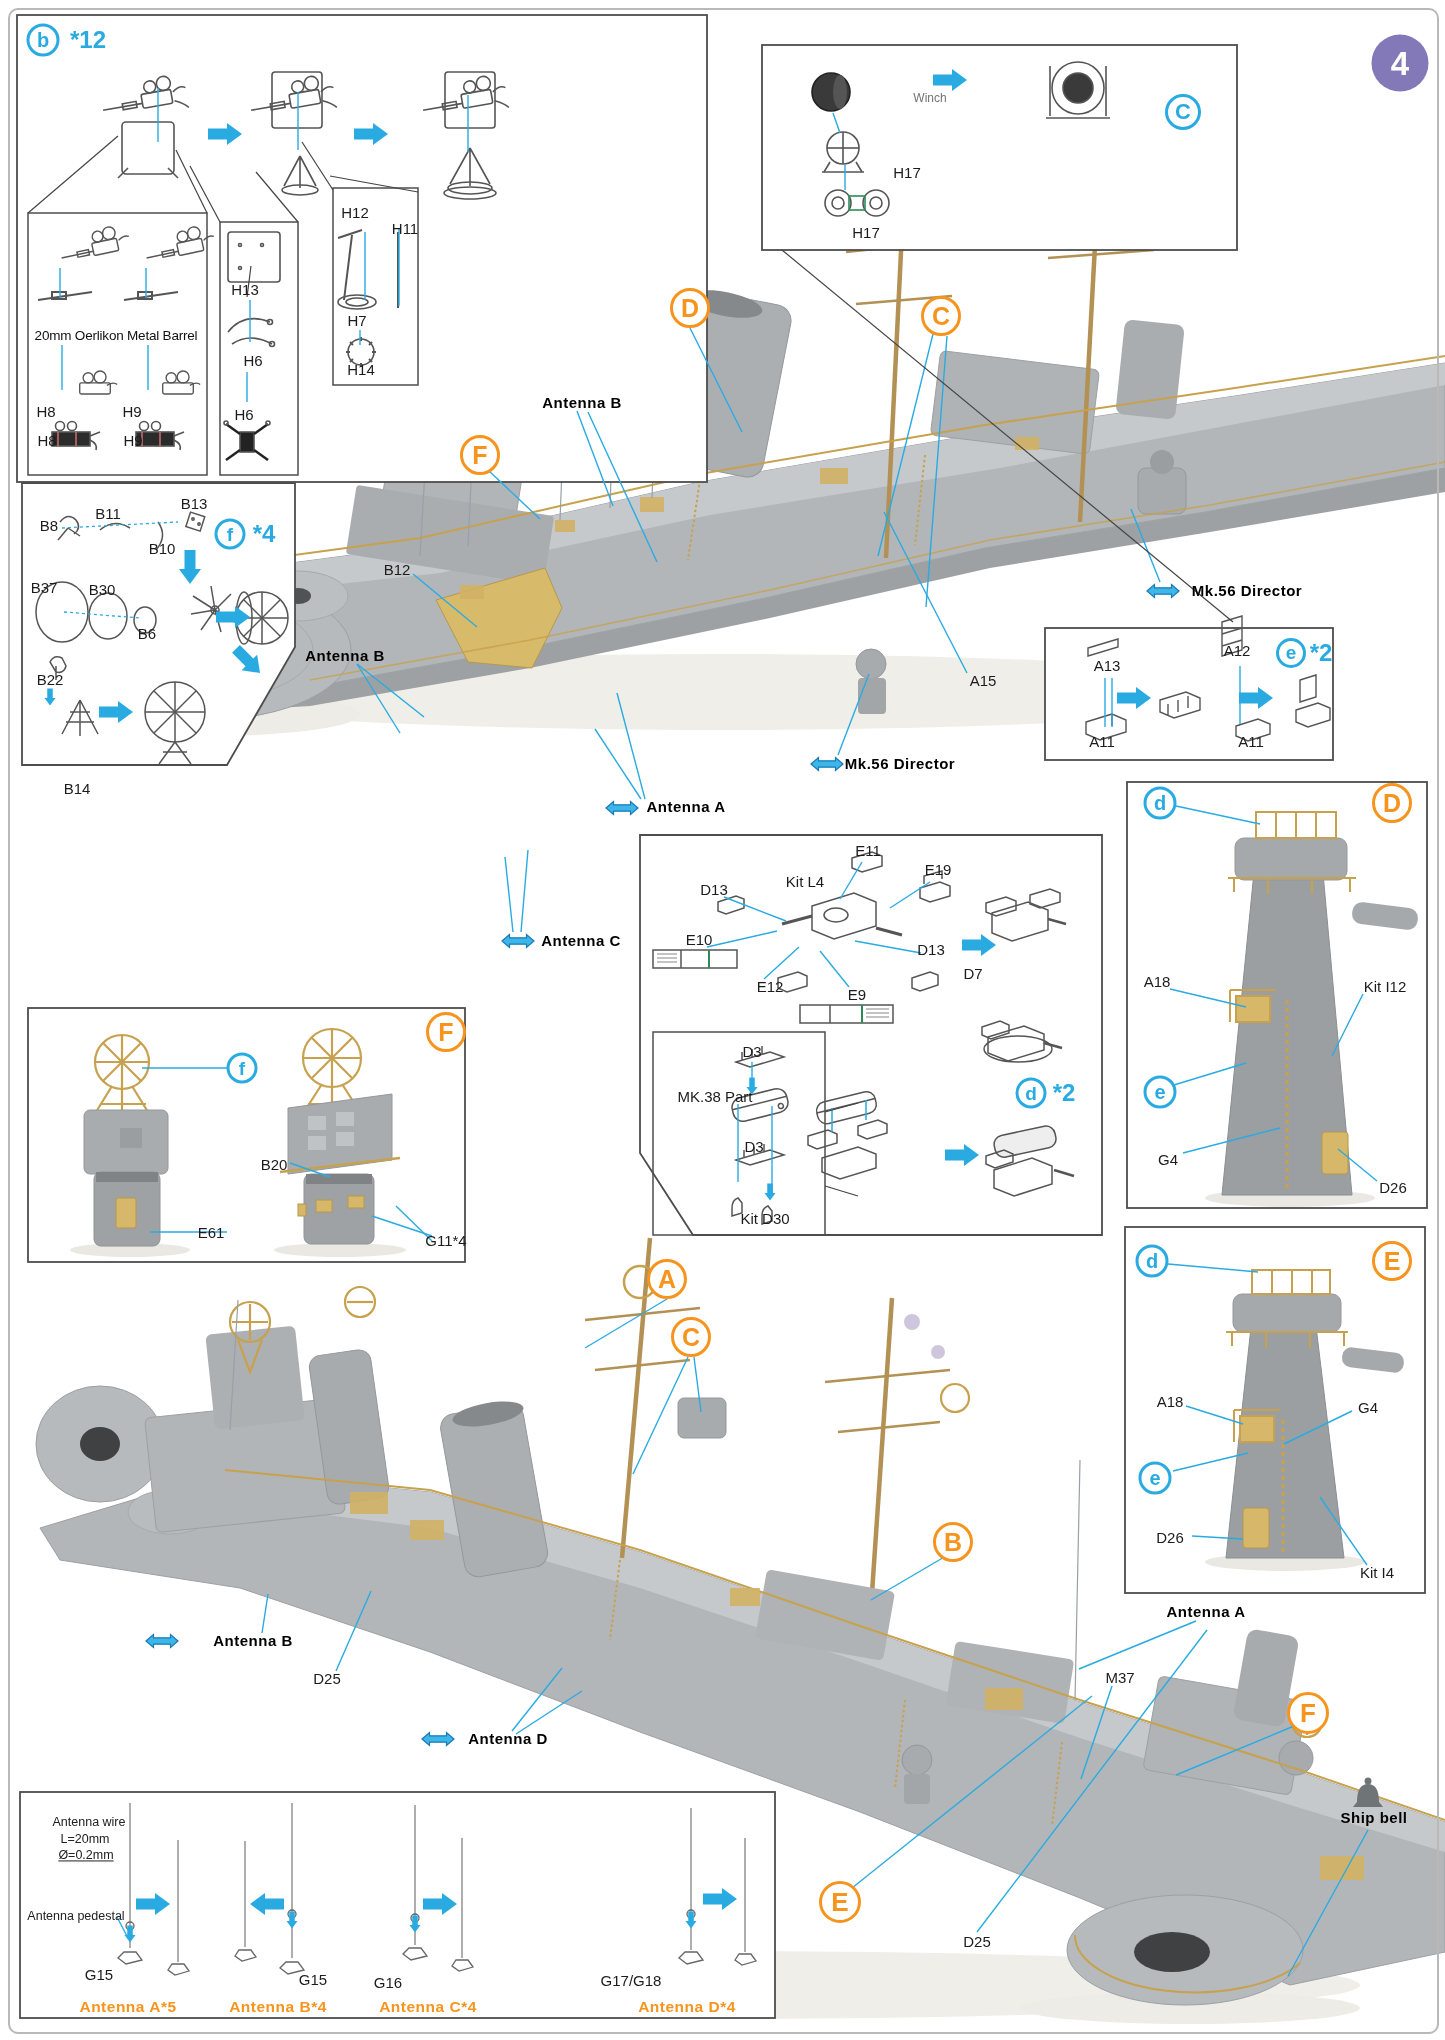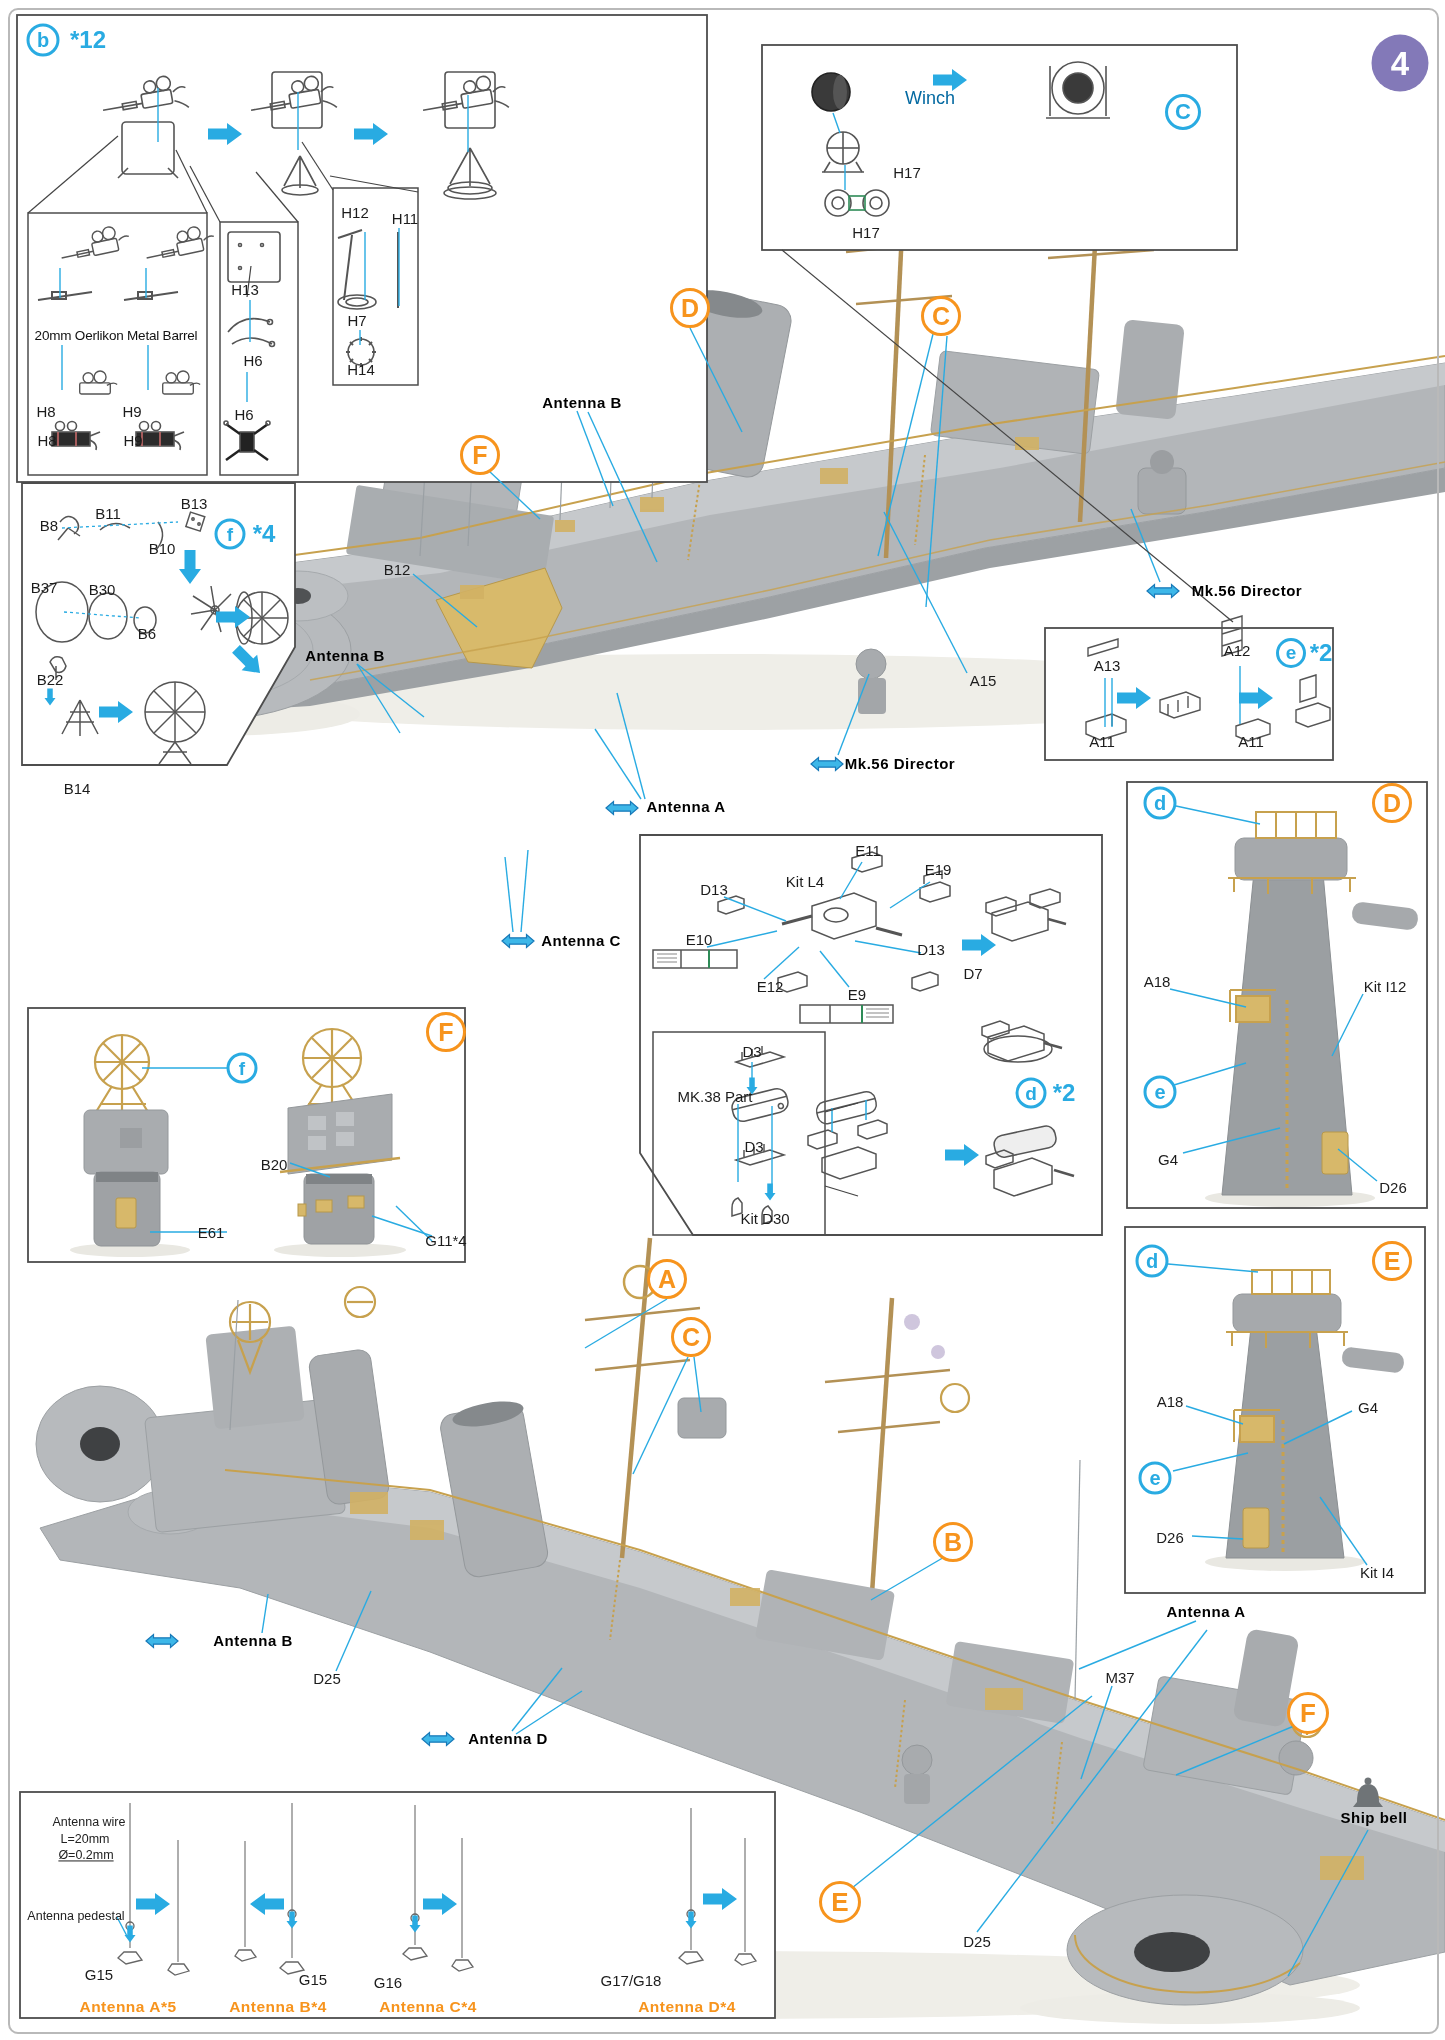--- a/index.html
+++ b/index.html
@@ -2,21 +2,21 @@
 <html><head>
 <meta charset="utf-8">
 <style>
   html,body{margin:0;padding:0;background:#fff;}
   body{width:1445px;height:2040px;position:relative;font-family:"Liberation Sans",sans-serif;overflow:hidden;}
   #art,#overlay{position:absolute;left:0;top:0;}
   #overlay{pointer-events:none;}
   #ann{position:absolute;left:0;top:0;width:100%;height:100%;}
   .lbl{position:absolute;transform:translate(-50%,-50%);white-space:nowrap;line-height:1.05;text-align:center;}
   .k-p{font-size:15px;color:#1c1c1c;}
-  .k-w{font-size:18px;color:#0369a1;}
+  .k-w{font-size:12px;color:#737373;}
   .k-cap{font-size:13.5px;color:#111;letter-spacing:-0.2px;}
   .k-c{font-size:12.5px;color:#222;}
   .k-o{font-size:15px;font-weight:bold;color:#000000;letter-spacing:0.5px;}
   .k-oc{font-size:15.5px;font-weight:bold;color:#f7941d;letter-spacing:0.5px;}
   .k-m{font-size:24px;font-weight:bold;color:#29abe2;}
   .badge{position:absolute;transform:translate(-50%,-50%);border-radius:50%;background:#fff;
          display:flex;align-items:center;justify-content:center;font-weight:bold;box-sizing:border-box;}
   .c-o{border:3px solid #f7941d;color:#f7941d;}
   .c-b{border:3px solid #29abe2;color:#29abe2;}
   #pagenum{position:absolute;left:1400px;top:63px;transform:translate(-50%,-50%);width:57px;height:57px;
@@ -684,21 +684,21 @@
     <span class="lbl k-m" style="left: 88px; top: 40px;">*12</span>
     <span class="lbl k-cap" style="left: 116px; top: 336px;">20mm Oerlikon Metal Barrel</span>
     <span class="lbl k-p" style="left: 46px; top: 412px;">H8</span>
     <span class="lbl k-p" style="left: 132px; top: 412px;">H9</span>
     <span class="lbl k-p" style="left: 47px; top: 441px;">H8</span>
     <span class="lbl k-p" style="left: 133px; top: 441px;">H9</span>
     <span class="lbl k-p" style="left: 245px; top: 290px;">H13</span>
     <span class="lbl k-p" style="left: 253px; top: 361px;">H6</span>
     <span class="lbl k-p" style="left: 244px; top: 415px;">H6</span>
     <span class="lbl k-p" style="left: 355px; top: 213px;">H12</span>
-    <span class="lbl k-p" style="left: 405px; top: 219px; text-align: right;">H11</span>
+    <span class="lbl k-p" style="left: 405px; top: 229px; text-align: right;">H11</span>
     <span class="lbl k-p" style="left: 357px; top: 321px;">H7</span>
     <span class="lbl k-p" style="left: 361px; top: 370px;">H14</span>
     <span class="lbl k-w" style="left: 930px; top: 98px;">Winch</span>
     <span class="lbl k-p" style="left: 907px; top: 173px;">H17</span>
     <span class="lbl k-p" style="left: 866px; top: 233px;">H17</span>
     <span class="lbl k-m" style="left: 264px; top: 534px;">*4</span>
     <span class="lbl k-p" style="left: 49px; top: 526px;">B8</span>
     <span class="lbl k-p" style="left: 108px; top: 514px;">B11</span>
     <span class="lbl k-p" style="left: 194px; top: 504px;">B13</span>
     <span class="lbl k-p" style="left: 162px; top: 549px;">B10</span>

